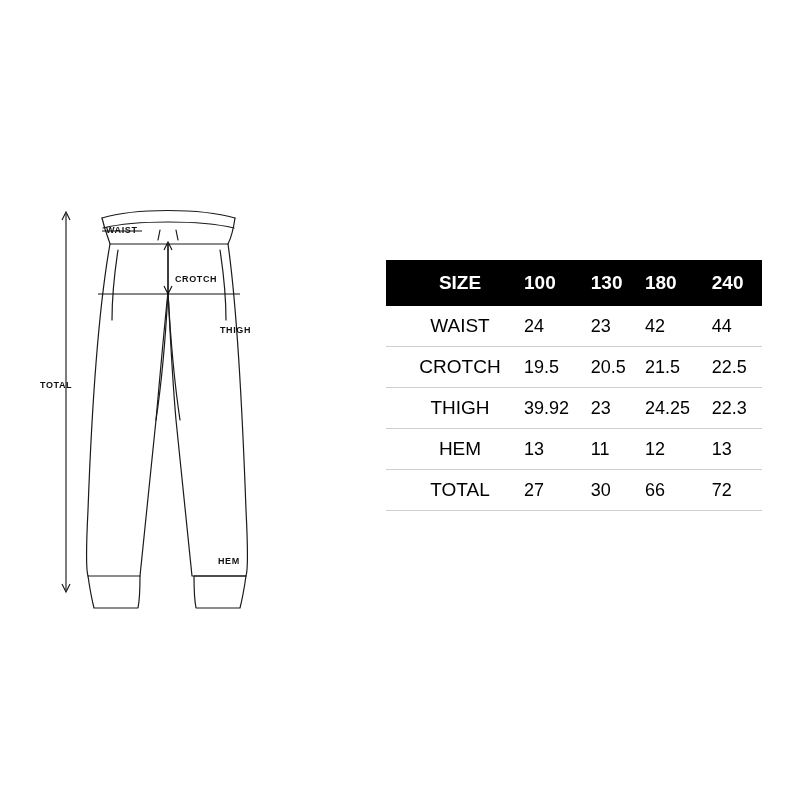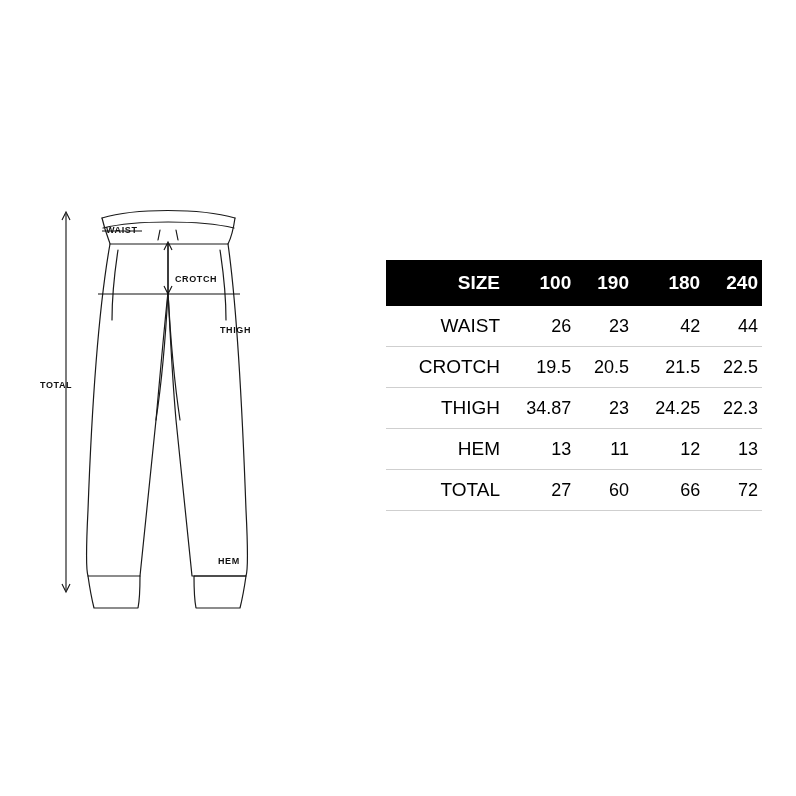--- a/index.html
+++ b/index.html
@@ -53,35 +53,35 @@
     left: 386px;
     top: 260px;
     width: 376px;
     border-collapse: collapse;
     font-size: 18px;
   }
   .size-table th,
   .size-table td {
     border-bottom: 1px solid #cfcfcf;
     padding: 9px 4px;
-    text-align: right;
+    text-align: left;
     font-weight: 400;
   }
   .size-table thead th {
     background: #000000;
     color: #ffffff;
     font-weight: 700;
     font-size: 19px;
     border-bottom: none;
     padding: 12px 4px;
   }
   .size-table thead th.rowhead,
   .size-table tbody td.rowhead {
-    text-align: right;
-    padding-left: 2px;
+    text-align: center;
+    padding-left: 18px;
     width: 112px;
   }
   .size-table tbody td.rowhead {
     font-size: 19px;
   }
   .size-table tbody tr:last-child td {
     border-bottom: 1px solid #cfcfcf;
   }
 </style>
 </head>
@@ -144,57 +144,57 @@
     <span class="dim-label label-crotch">CROTCH</span>
     <span class="dim-label label-thigh">THIGH</span>
     <span class="dim-label label-hem">HEM</span>
   </div>
 
   <table class="size-table">
     <thead>
       <tr>
         <th class="rowhead">SIZE</th>
         <th>100</th>
-        <th>190</th>
+        <th>130</th>
         <th>180</th>
         <th>240</th>
       </tr>
     </thead>
     <tbody>
       <tr>
         <td class="rowhead">WAIST</td>
-        <td>26</td>
+        <td>24</td>
         <td>23</td>
         <td>42</td>
         <td>44</td>
       </tr>
       <tr>
         <td class="rowhead">CROTCH</td>
         <td>19.5</td>
         <td>20.5</td>
         <td>21.5</td>
         <td>22.5</td>
       </tr>
       <tr>
         <td class="rowhead">THIGH</td>
-        <td>34.87</td>
+        <td>39.92</td>
         <td>23</td>
         <td>24.25</td>
         <td>22.3</td>
       </tr>
       <tr>
         <td class="rowhead">HEM</td>
         <td>13</td>
         <td>11</td>
         <td>12</td>
         <td>13</td>
       </tr>
       <tr>
         <td class="rowhead">TOTAL</td>
         <td>27</td>
-        <td>60</td>
+        <td>30</td>
         <td>66</td>
         <td>72</td>
       </tr>
     </tbody>
   </table>
 
 </div>
 
 </body></html>

